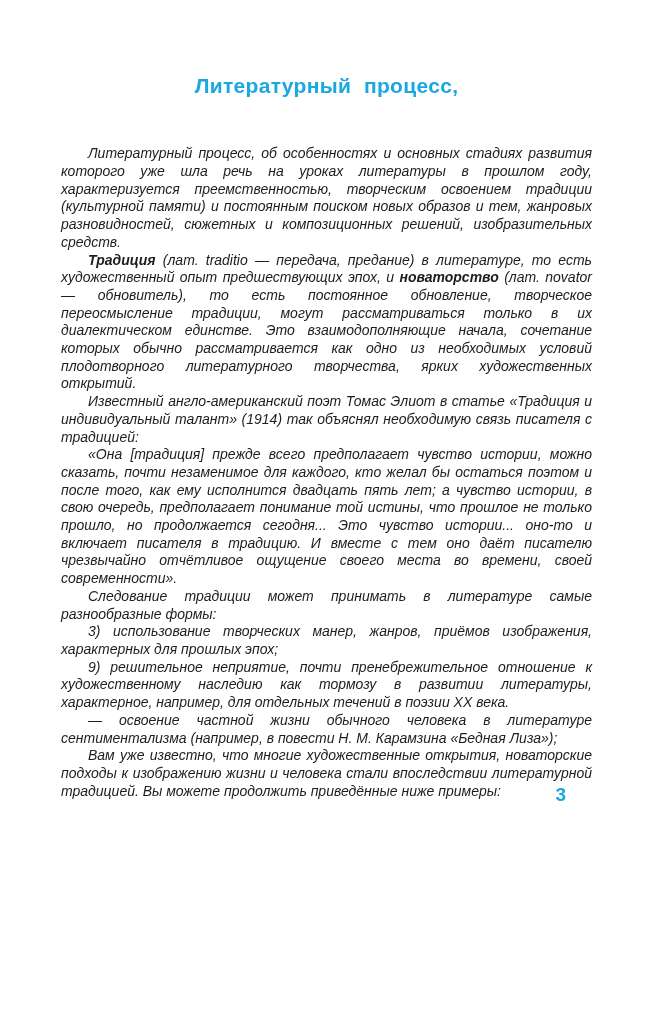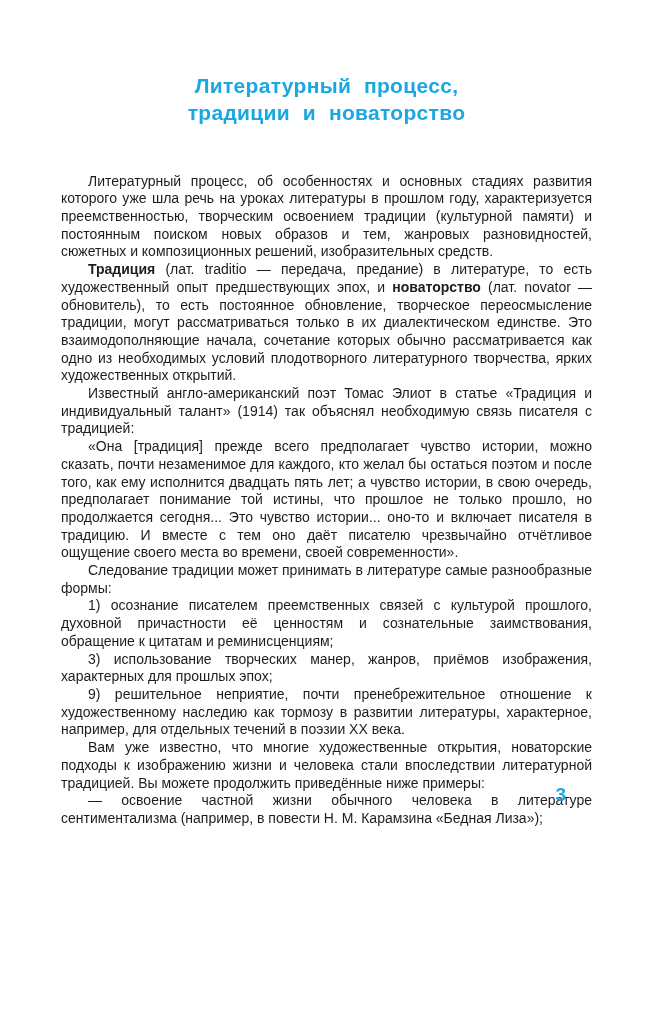--- a/index.html
+++ b/index.html
@@ -29,20 +29,21 @@
     font-size: 21px;
     line-height: 1.3;
     font-weight: bold;
     word-spacing: 0.32em;
     letter-spacing: 0.015em;
   }
   .text-body {
     font-size: 14px;
     line-height: 17.7px;
     text-align: justify;
+    font-style: italic;
   }
   .para {
     margin: 0;
     padding: 0;
   }
   .para.indent {
     text-indent: 27px;
   }
   .bold {
     font-weight: bold;
@@ -54,30 +55,28 @@
     font-size: 19px;
     font-weight: bold;
   }
 </style>
 </head>
 <body>
 
 <div class="page">
   <h1 class="title" style="color: rgb(27, 167, 224);">
     <span>Литературный процесс,</span><br>
-    <span>традиции и новаторство</span>
   </h1>
 
   <div class="text-body">
       <p class="para indent"><span>Литературный процесс, об особенностях и основных стадиях развития которого уже шла речь на уроках литературы в прошлом году, характеризуется преемственностью, творческим освоением традиции (культурной памяти) и постоянным поиском новых образов и тем, жанровых разновидностей, сюжетных и композиционных решений, изобразительных средств.</span></p>
       <p class="para indent"><span class="bold">Традиция</span><span> (лат. traditio — передача, предание) в литературе, то есть художественный опыт предшествующих эпох, и </span><span class="bold">новаторство</span><span> (лат. novator — обновитель), то есть постоянное обновление, творческое переосмысление традиции, могут рассматриваться только в их диалектическом единстве. Это взаимодополняющие начала, сочетание которых обычно рассматривается как одно из необходимых условий плодотворного литературного творчества, ярких художественных открытий.</span></p>
       <p class="para indent"><span>Известный англо-американский поэт Томас Элиот в статье «Традиция и индивидуальный талант» (1914) так объяснял необходимую связь писателя с традицией:</span></p>
       <p class="para indent"><span>«Она [традиция] прежде всего предполагает чувство истории, можно сказать, почти незаменимое для каждого, кто желал бы остаться поэтом и после того, как ему исполнится двадцать пять лет; а чувство истории, в свою очередь, предполагает понимание той истины, что прошлое не только прошло, но продолжается сегодня... Это чувство истории... оно-то и включает писателя в традицию. И вместе с тем оно даёт писателю чрезвычайно отчётливое ощущение своего места во времени, своей современности».</span></p>
       <p class="para indent"><span>Следование традиции может принимать в литературе самые разнообразные формы:</span></p>
-      <p class="para indent"><span>1) осознание писателем преемственных связей с культурой прошлого, духовной причастности её ценностям и сознательные заимствования, обращение к цитатам и реминисценциям;</span></p>
       <p class="para indent"><span>3) использование творческих манер, жанров, приёмов изображения, характерных для прошлых эпох;</span></p>
       <p class="para indent"><span>9) решительное неприятие, почти пренебрежительное отношение к художественному наследию как тормозу в развитии литературы, характерное, например, для отдельных течений в поэзии XX века.</span></p>
+      <p class="para indent"><span>— освоение частной жизни обычного человека в литературе сентиментализма (например, в повести Н. М. Карамзина «Бедная Лиза»);</span></p>
       <p class="para indent"><span>Вам уже известно, что многие художественные открытия, новаторские подходы к изображению жизни и человека стали впоследствии литературной традицией. Вы можете продолжить приведённые ниже примеры:</span></p>
-      <p class="para indent"><span>— освоение частной жизни обычного человека в литературе сентиментализма (например, в повести Н. М. Карамзина «Бедная Лиза»);</span></p>
     </div>
 
   <div class="page-number" style="color: rgb(27, 167, 224);">3</div>
 </div>
 
 </body></html>

